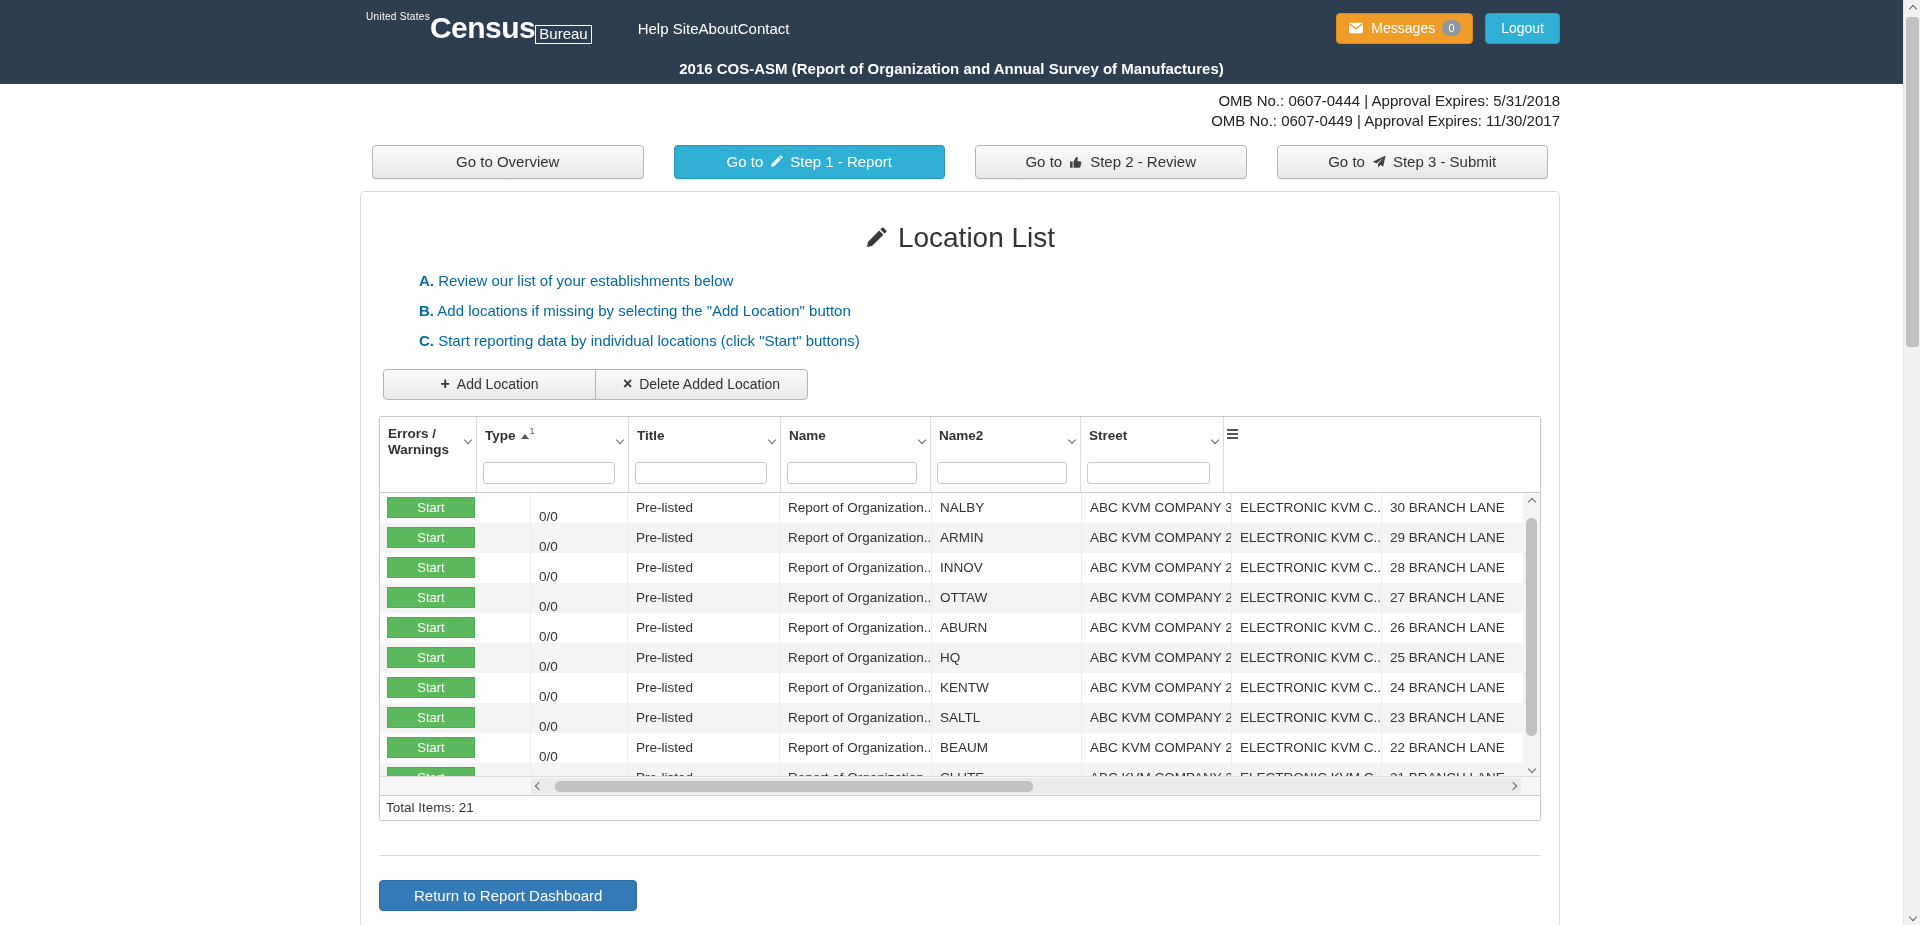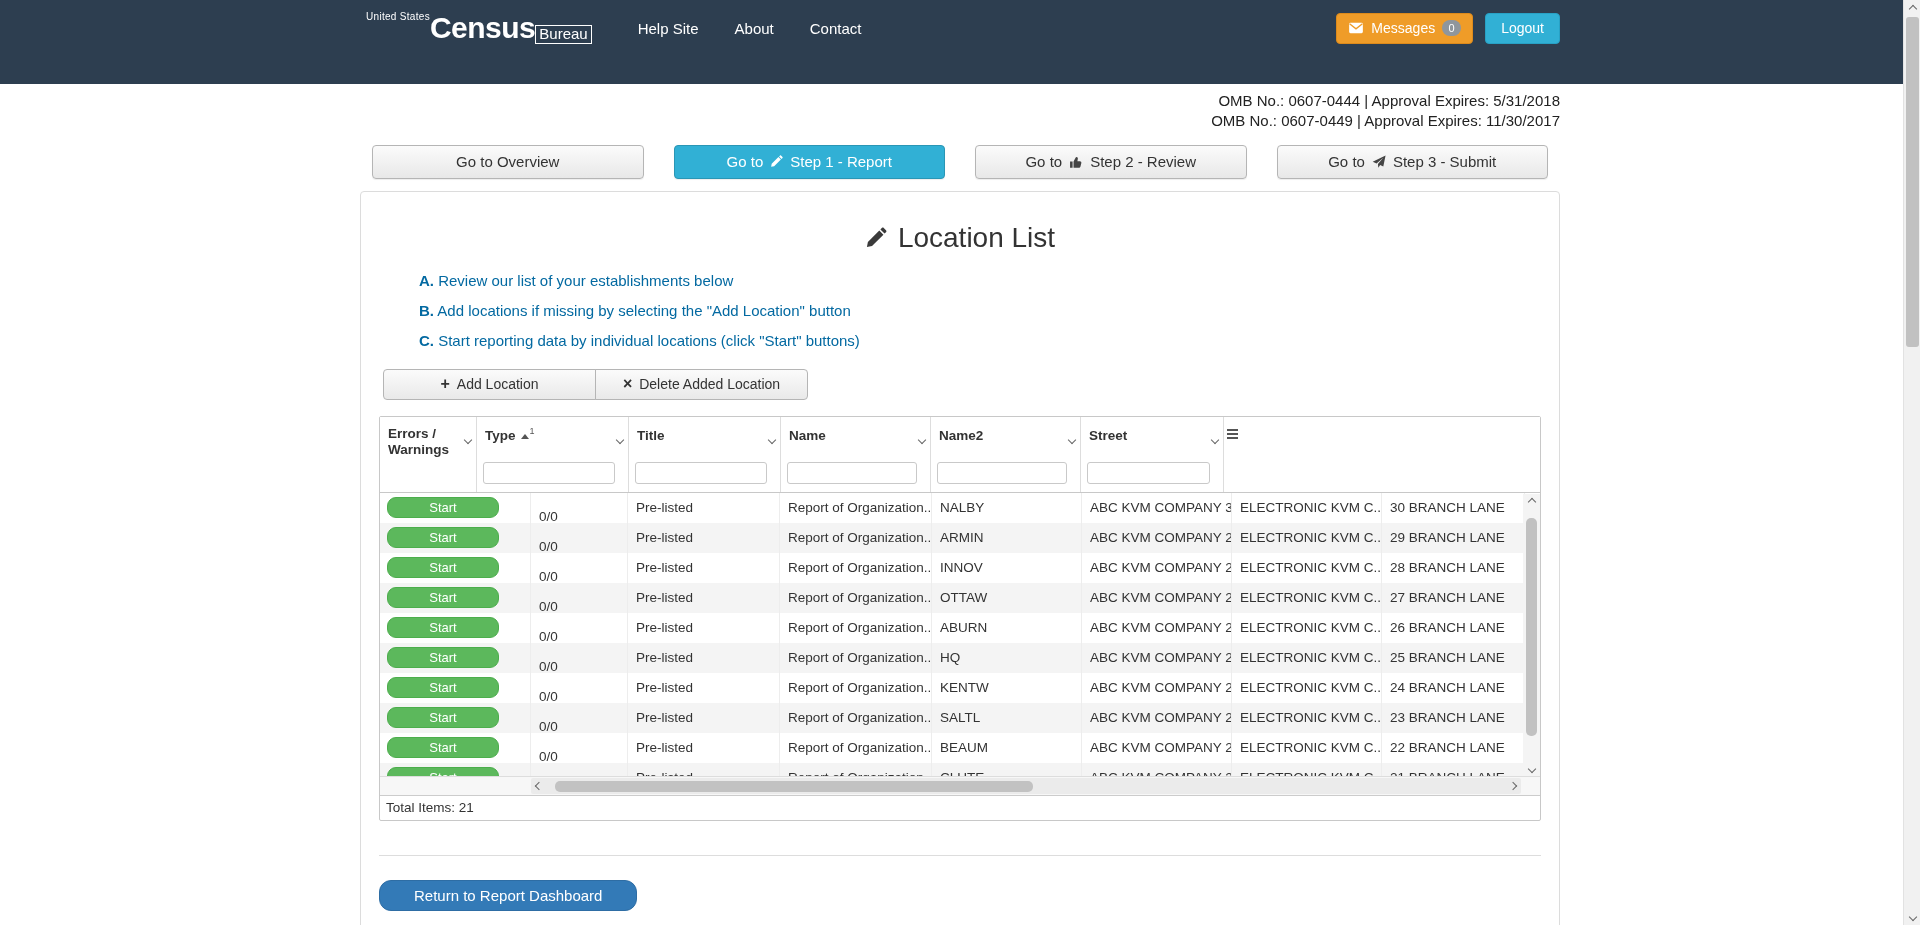--- a/index.html
+++ b/index.html
@@ -9,21 +9,21 @@
   [data-interactable="true"] { cursor:pointer; }
   input[data-interactable="true"] { cursor:text; }
 
   
   .topbar { background:#2d3e50; height:84px; position:relative; }
   .topbar-inner { width:1200px; margin:0 auto; height:56px; display:flex; align-items:center; padding-left:6px; }
   .logo { display:flex; flex-direction:row; color:#fff; line-height:1.05; }
   .logo-top { font-size:10px; letter-spacing:.3px; }
   .logo-main { font-size:30px; font-weight:bold; letter-spacing:-.5px; }
   .logo-sub { font-size:15px; border:1px solid #fff; padding:0 3px 1px; align-self:flex-end; margin-top:1px; }
-  .main-nav { display:flex; gap:36px; margin-left:46px; }
+  .main-nav { display:flex; margin-left:46px; }
   .main-nav a { color:#fff; font-size:15px; text-decoration:none; }
   .header-actions { margin-left:auto; display:flex; gap:12px; align-items:center; }
   .btn-messages { background:#ef9c28; border:1px solid #dd8a1b; color:#fff; font-size:14px;
                   height:31px; padding:0 11px; border-radius:4px; display:flex; align-items:center; gap:7px; }
   .msg-badge { background:#8f969c; color:#fff; font-size:11px; min-width:19px; height:16px; line-height:16px;
                border-radius:9px; padding:0 4px; text-align:center; }
   .btn-logout { background:#31b0d5; border:1px solid #28a1c5; color:#fff; font-size:14px;
                 height:31px; padding:0 15px; border-radius:4px; }
   .banner { position:absolute; left:0; right:17px; bottom:7px; text-align:center;
             color:#fff; font-weight:bold; font-size:15px; }
@@ -77,39 +77,39 @@
             border-radius:3px; padding:0 5px; font-size:12px; outline:none; background:#fff; }
   .hamb { display:block; width:11px; margin:3px auto 0; }
   .hamb i { display:block; height:2px; background:#555; margin:2px 0; }
 
   .grid-body { height:283px; overflow:hidden; position:relative; }
   .t-row { display:flex; height:30px; width:1145px; background:#fff; }
   .t-row.alt { background:#f4f4f4; }
   .b-cell { height:100%; padding:0 8px; font-size:13.5px; color:#333; white-space:nowrap; overflow:hidden;
             border-right:1px solid #ededed; display:flex; align-items:center; }
   .b-cell.errors-top { align-items:flex-start; padding-top:16px; }
-  .start-btn { width:112px; height:21px; background:#5cb85c; border:1px solid #4cae4c; border-radius:9px;
+  .start-btn { width:88px; height:21px; background:#5cb85c; border:1px solid #4cae4c; border-radius:0;
                color:#fff; font-size:13px; line-height:18px; text-align:center; margin-left:-1px; }
 
   .v-scroll { position:absolute; top:77px; right:0; width:17px; height:283px; background:#f4f4f4; }
   .vs-btn { position:absolute; left:0; width:17px; height:16px; display:flex; align-items:center; justify-content:center; }
   .vs-btn.up { top:0; } .vs-btn.down { bottom:0; }
   .vs-thumb { position:absolute; left:3px; top:24px; width:11px; height:218px; background:#c1c1c1; border-radius:5px; }
 
   .h-strip { position:relative; height:19px; background:#f7f7f7; border-top:1px solid #ddd; }
   .h-scroll { position:absolute; left:151px; right:19px; top:1px; bottom:1px; background:#ebebeb; border-radius:2px; }
   .hs-btn { position:absolute; top:0; bottom:0; width:16px; display:flex; align-items:center; justify-content:center; }
   .hs-btn.left { left:0; } .hs-btn.right { right:0; }
   .hs-thumb { position:absolute; left:24px; top:3px; width:478px; height:11px; background:#c2c2c2; border-radius:5px; }
 
   .grid-footer { border-top:1px solid #ccc; height:25px; padding:4px 6px; font-size:13.5px; color:#333; }
 
   .divider { border:none; border-top:1px solid #ddd; margin:34px 0 24px; }
   .return-btn { background:#337ab7; border:1px solid #2e6da4; color:#fff; font-size:15px; height:31px;
-                padding:0 34px; border-radius:12px; }
+                padding:0 34px; border-radius:4px; }
 
   
   .browser-scrollbar { position:fixed; top:0; right:0; width:17px; height:925px; background:#f1f1f1;
                        border-left:1px solid #e2e2e2; z-index:50; }
   .bs-thumb { position:absolute; top:17px; left:2px; width:13px; height:330px; background:#c1c1c1; border-radius:3px; }
   .bs-btn { position:absolute; left:0; width:17px; height:17px; display:flex; align-items:center; justify-content:center; }
   .bs-btn.up { top:0; } .bs-btn.down { bottom:0; }
 </style>
 </head>
 <body>
@@ -131,20 +131,21 @@
         <svg data-interactable="false" viewBox="0 0 18 14" width="16" height="12" aria-hidden="true">
             <rect x="1" y="1" width="16" height="12" rx="1.5" fill="#fff"></rect>
             <path d="M1.5 2l7.5 6 7.5-6" stroke="#ef9c28" stroke-width="1.6" fill="none"></path>
           </svg>
         <span data-interactable="false">Messages</span>
         <span class="msg-badge" data-interactable="false">0</span>
       </button>
       <button class="btn-logout" data-interactable="true">Logout</button>
     </div>
   </div>
+  <div class="banner" data-interactable="false">2016 COS-ASM (Report of Organization and Annual Survey of Manufactures)</div>
 </header>
 
 <div class="omb" data-interactable="false">
   <div data-interactable="false">OMB No.: 0607-0444  |  Approval Expires: 5/31/2018</div>
   <div data-interactable="false">OMB No.: 0607-0449  |  Approval Expires: 11/30/2017</div>
 </div>
 
 <div class="steps" data-interactable="false">
   <button class="step-btn" data-interactable="true">
     <span data-interactable="false">Go to Overview</span>

